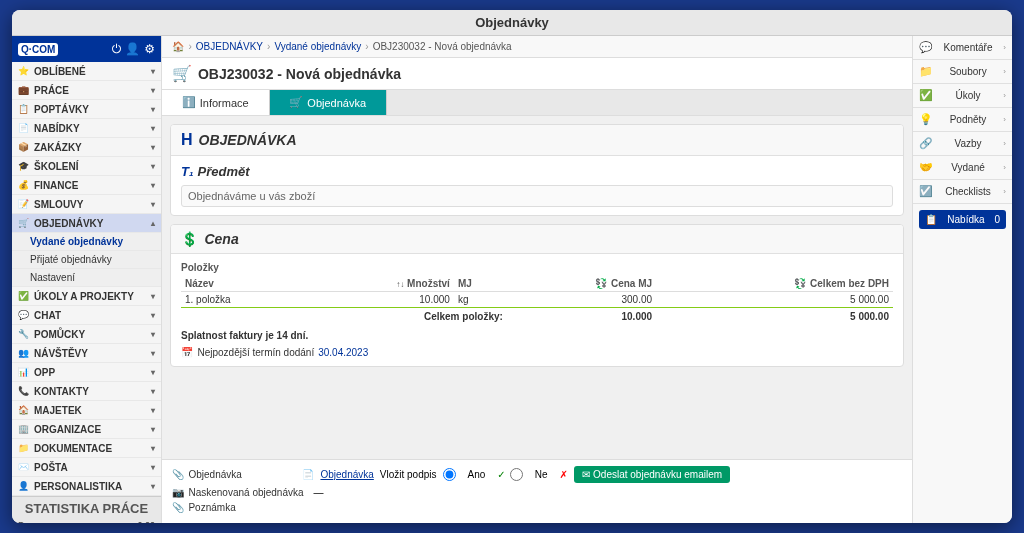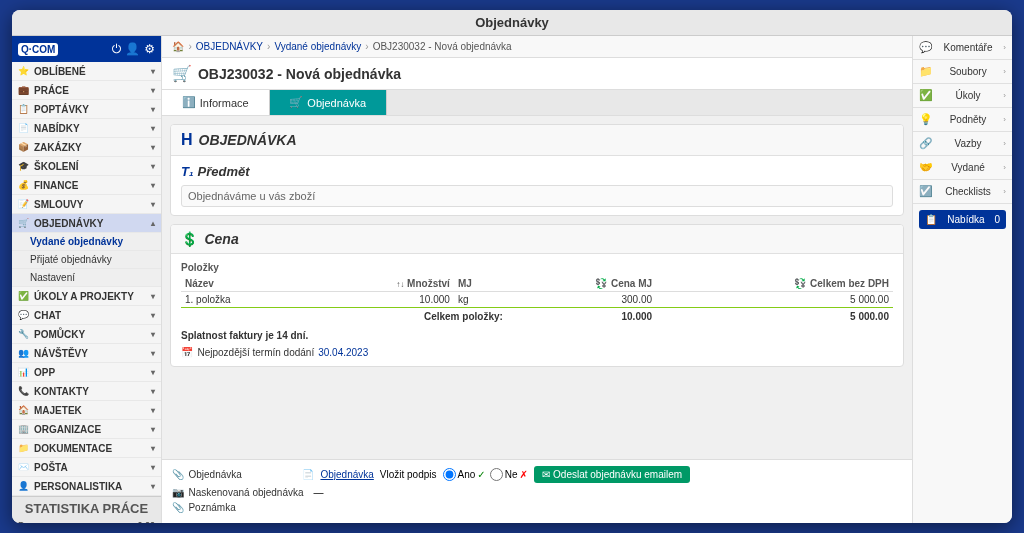--- a/index.html
+++ b/index.html
@@ -338,21 +338,21 @@
       gap: 6px;
     }
     .radio-group {
       display: flex;
       align-items: center;
       gap: 4px;
     }
     .radio-option {
       display: flex;
       align-items: center;
-      gap: 2px;
+      gap: 12px;
     }
     .btn-teal {
       background: #009966;
       color: white;
       border: none;
       padding: 3px 8px;
       border-radius: 3px;
       font-size: 10px;
       cursor: pointer;
     }

